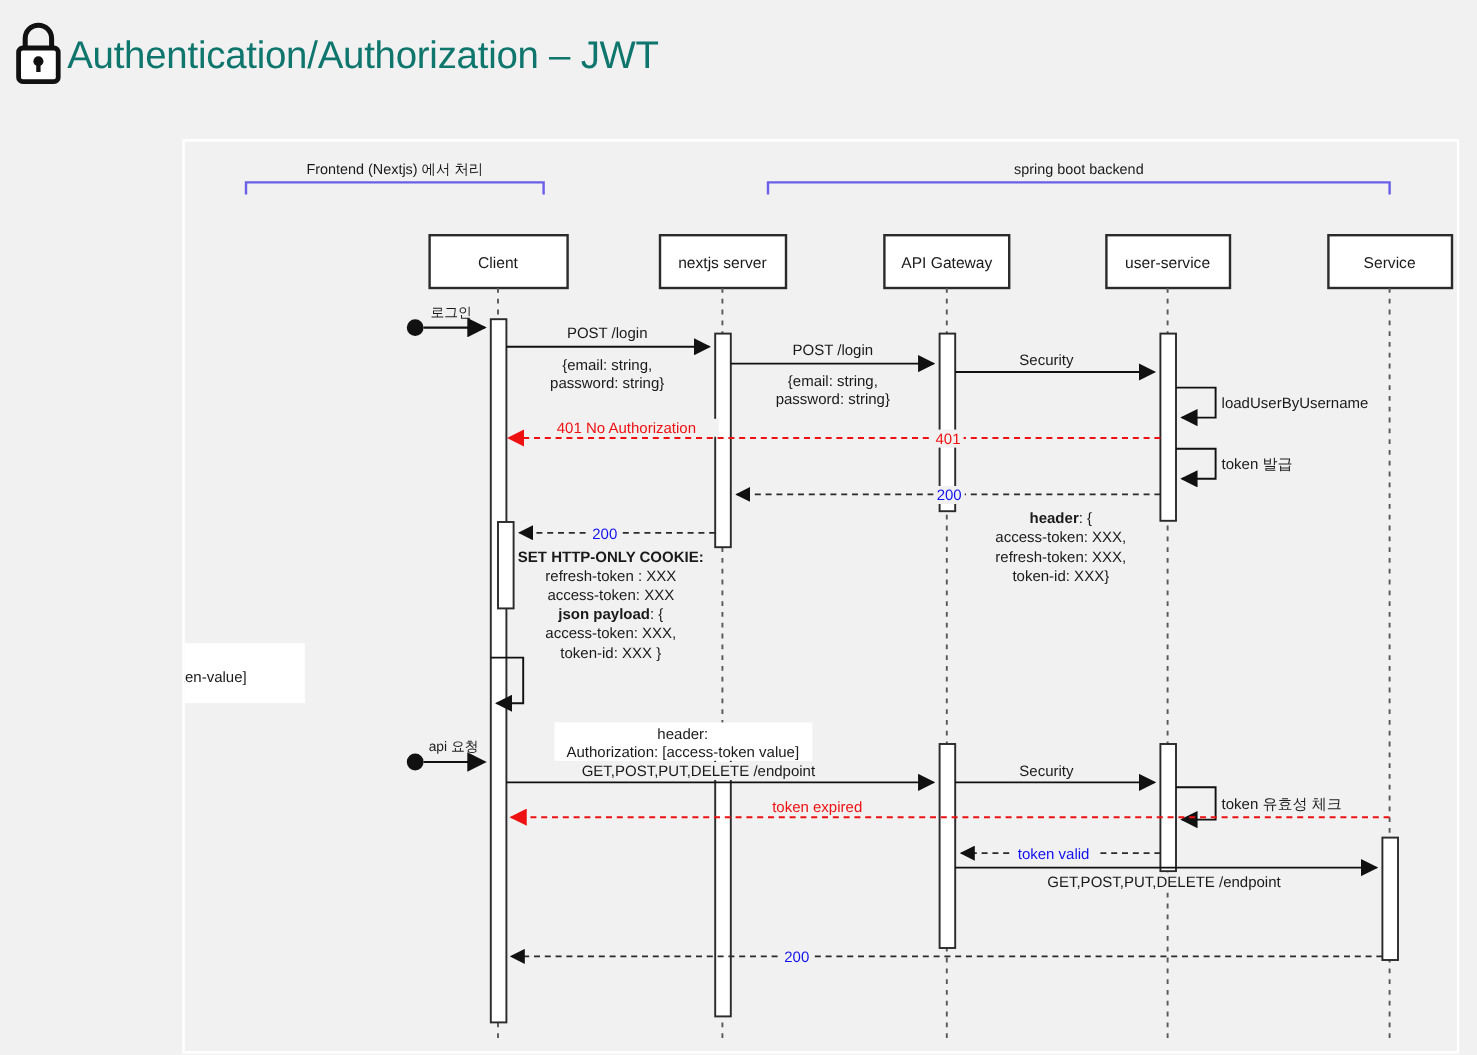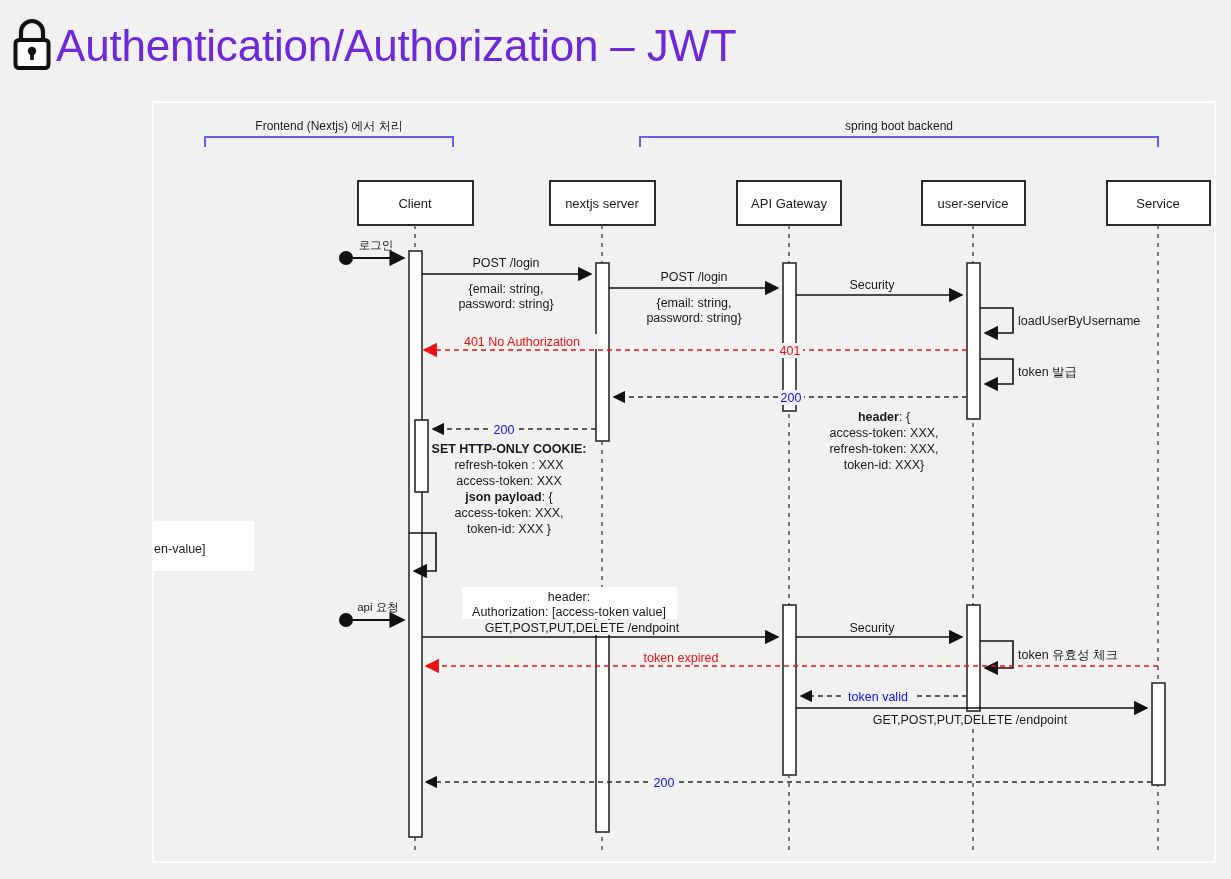--- a/index.html
+++ b/index.html
@@ -21,31 +21,31 @@
     left: 0; top: 0;
     width: 1231px;
     height: 92px;
     display: flex;
     align-items: center;
     padding-left: 10px;
     box-sizing: border-box;
   }
   #lock-icon { width: 44px; height: 56px; flex: 0 0 auto; }
   #page-title {
-    font-size: 44px;
-    color: #6d28d9;
+    font-size: 32px;
+    color: #0f766e;
     letter-spacing: -0.2px;
     white-space: nowrap;
     margin-left: 2px;
     font-weight: 400;
   }
   
   #diagram-canvas {
     position: absolute;
-    left: 152px; top: 101px;
+    left: 152px; top: 116px;
     width: 1064px;
     height: 762px;
     background: #f1f1f1;
     border: 2px solid #ffffff;
     box-sizing: border-box;
   }
   #diagram-svg { display: block; }
   .lbl {
     font-family: "Liberation Sans", sans-serif;
     font-size: 12.5px;

